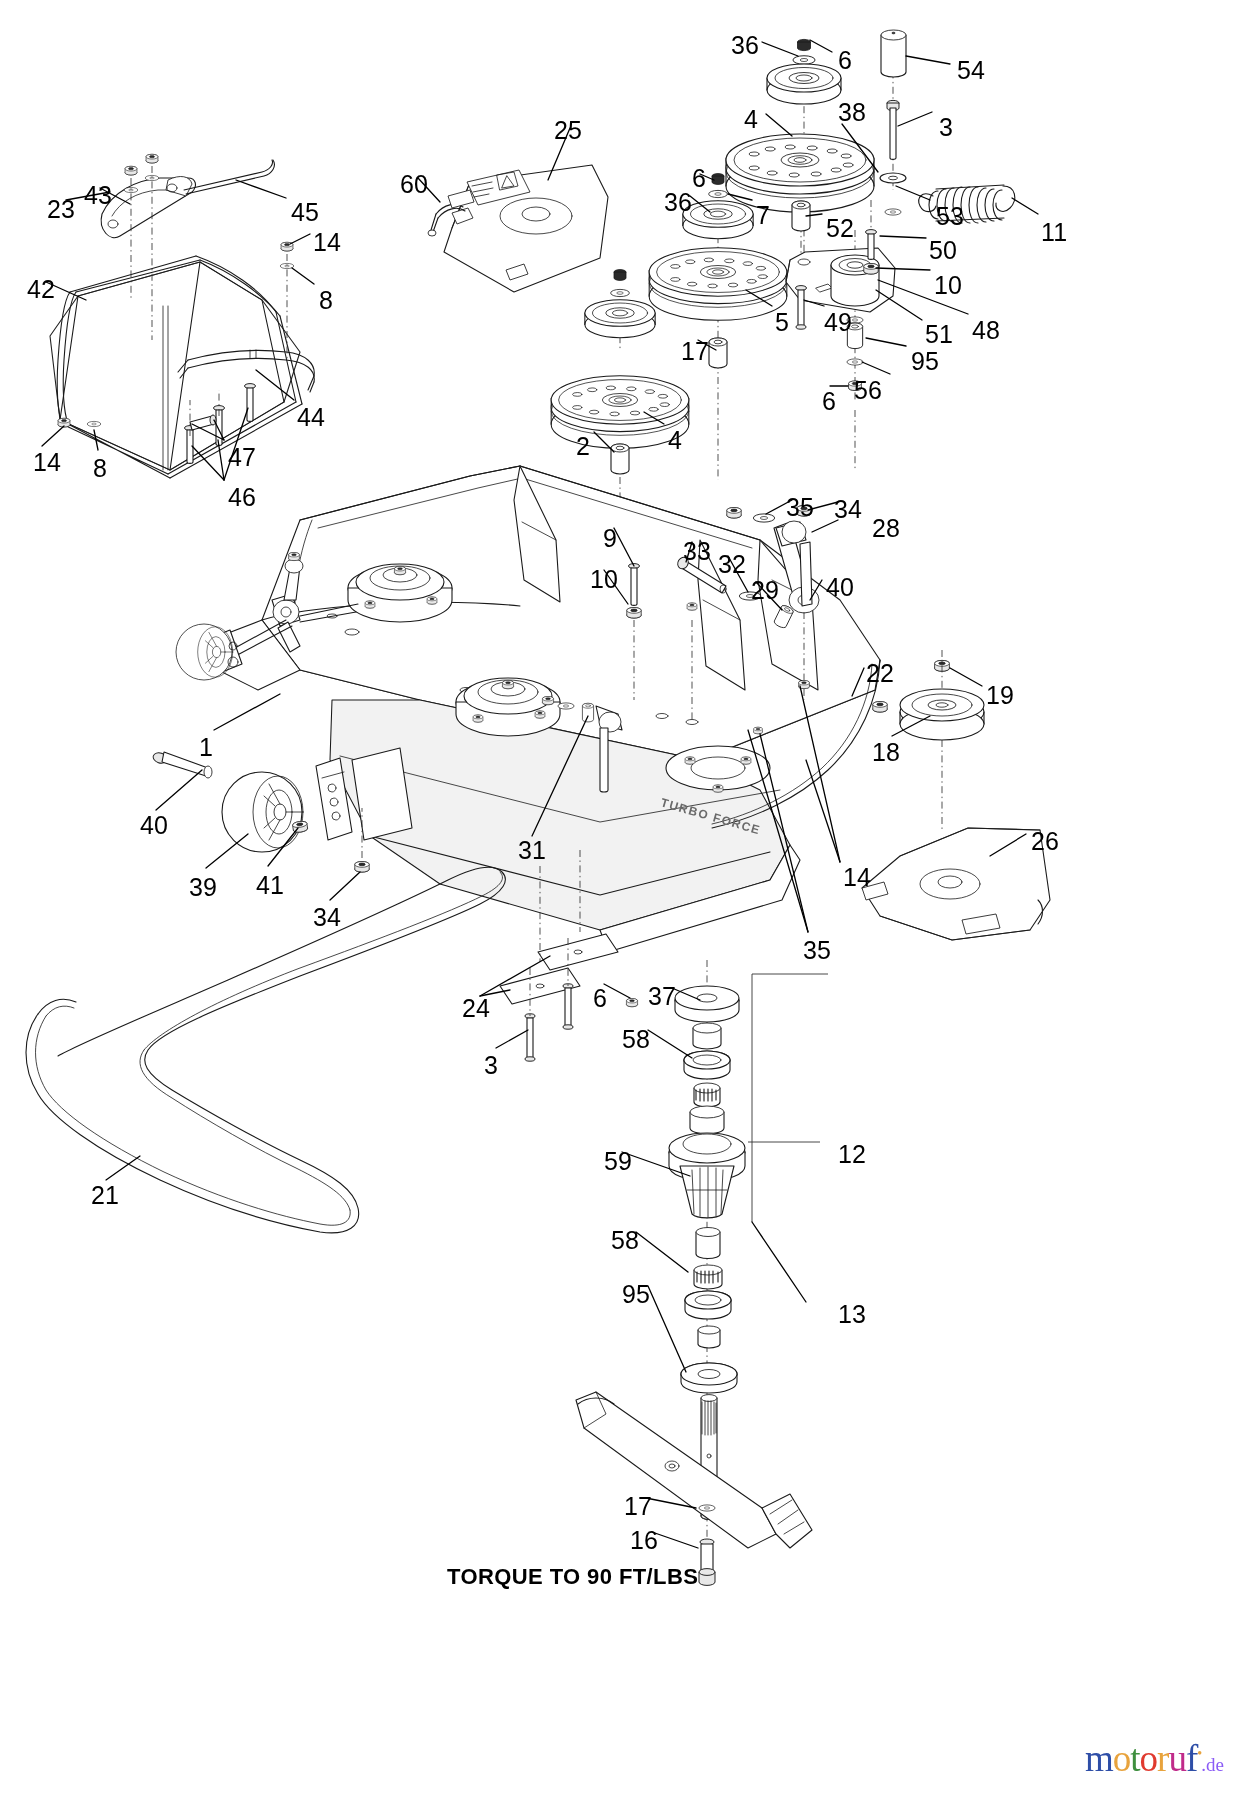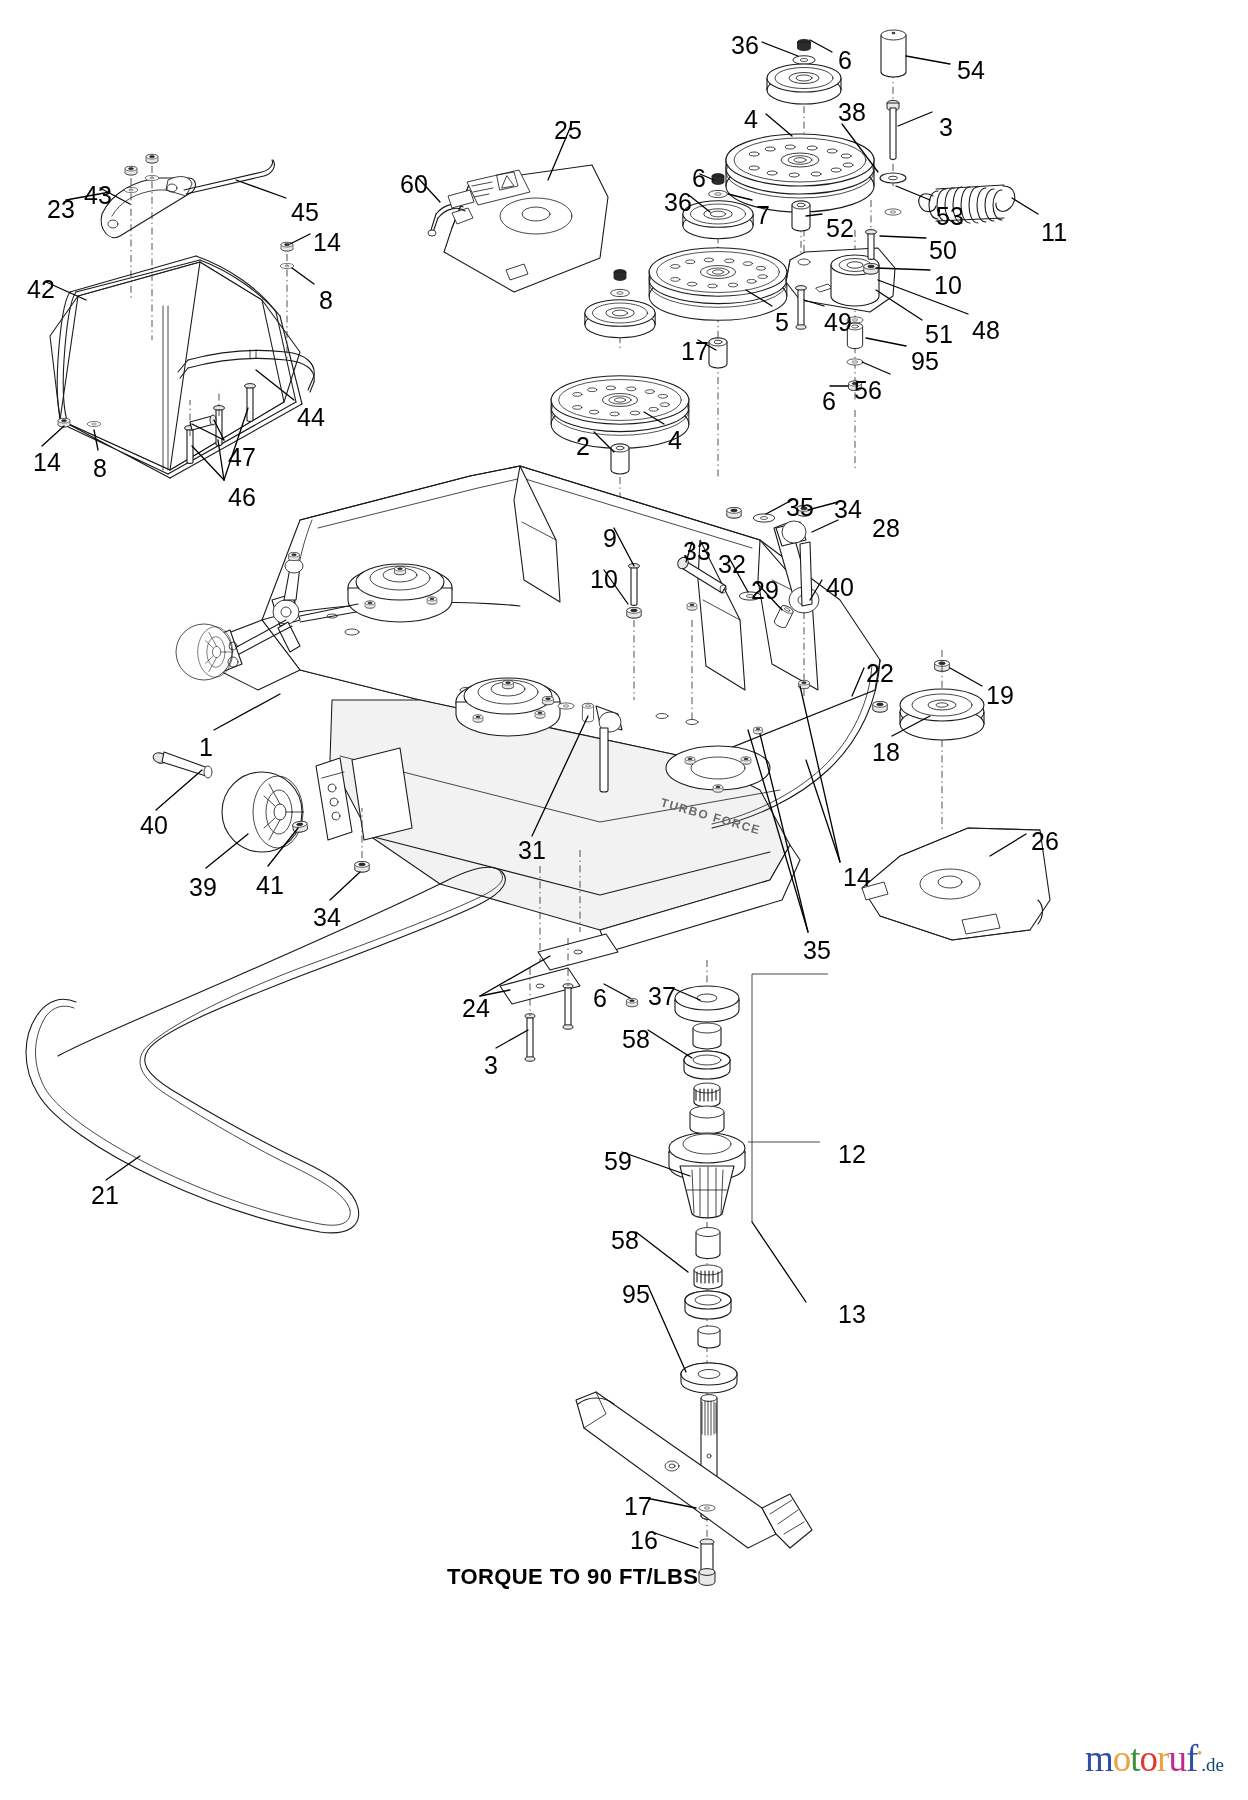--- a/index.html
+++ b/index.html
@@ -54,21 +54,21 @@
     line-height:1;
   }
   #watermark .l1{color:#2e4ea7;}
   #watermark .l2{color:#e8a33d;}
   #watermark .l3{color:#3f8f3f;}
   #watermark .l4{color:#e03a2f;}
   #watermark .l5{color:#e8a33d;}
   #watermark .l6{color:#c02b8a;}
   #watermark .l7{color:#2e4ea7;}
   #watermark .dot{color:#e8a33d;font-size:14px;vertical-align:super;}
-  #watermark .de{color:#0c4a6e;font-size:19px;letter-spacing:0;}
+  #watermark .de{color:#8b5cf6;font-size:19px;letter-spacing:0;}
 </style>
 </head>
 <body>
 
 <div id="sheet">
 
   <svg id="artwork" viewBox="0 0 1248 1800" xmlns="http://www.w3.org/2000/svg">
     <defs>
       <style>
         .ln{fill:none;stroke:#1a1a1a;stroke-width:1.1;stroke-linecap:round;stroke-linejoin:round;}

